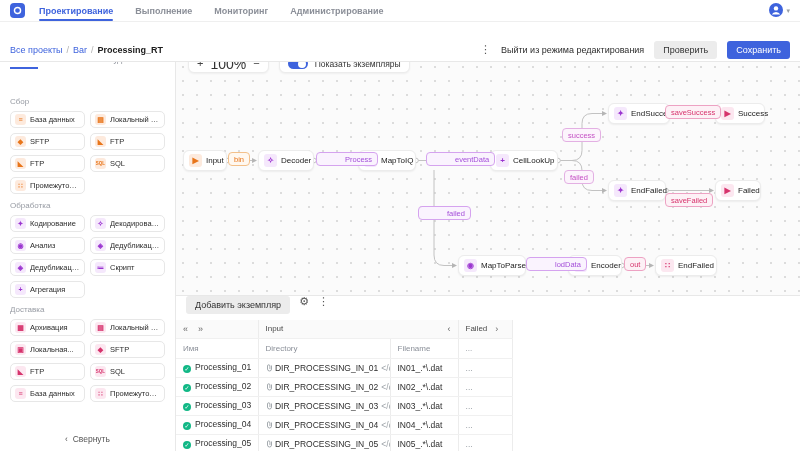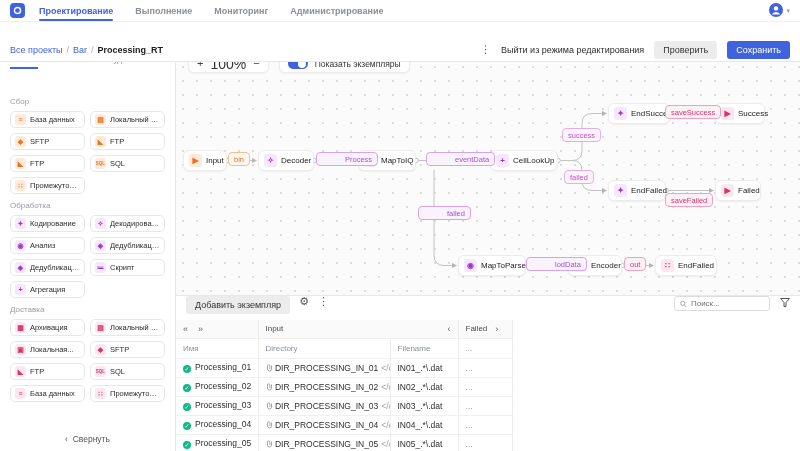--- a/index.html
+++ b/index.html
@@ -328,34 +328,20 @@
       <div class="elabel k-purple" style="left: 350px; top: 211px;">lodData</div>
       <div class="elabel k-magenta" style="left: 448px; top: 211px;">out</div>
     </div>
 </div>
 
 <div class="bottom">
   <div class="bp-toolbar">
     <button class="btn gray">Добавить экземпляр</button>
     <span class="gear">⚙</span>
     <span class="kebab">⋮</span>
-    <div class="bp-right">
-      <div class="search">
-        <svg width="8" height="8" viewBox="0 0 8 8">
-            <circle cx="3.2" cy="3.2" r="2.4" fill="none" stroke="#9aa0a6"></circle>
-            <line x1="5" y1="5" x2="7.4" y2="7.4" stroke="#9aa0a6"></line>
-          </svg>
-        <input placeholder="Поиск..." style="">
-      </div>
-      <span>
-        <svg width="10" height="9" viewBox="0 0 10 9">
-            <path d="M0.5 0.5 H9.5 L6 4.5 V8.5 H4 V4.5 Z" fill="none" stroke="#555"></path>
-          </svg>
-      </span>
-    </div>
   </div>
 
   <table class="inst">
     <colgroup>
         <col style="width:82px">
         <col style="width:132px">
         <col style="width:68px">
         <col style="width:54px">
       </colgroup>
     <tbody>

